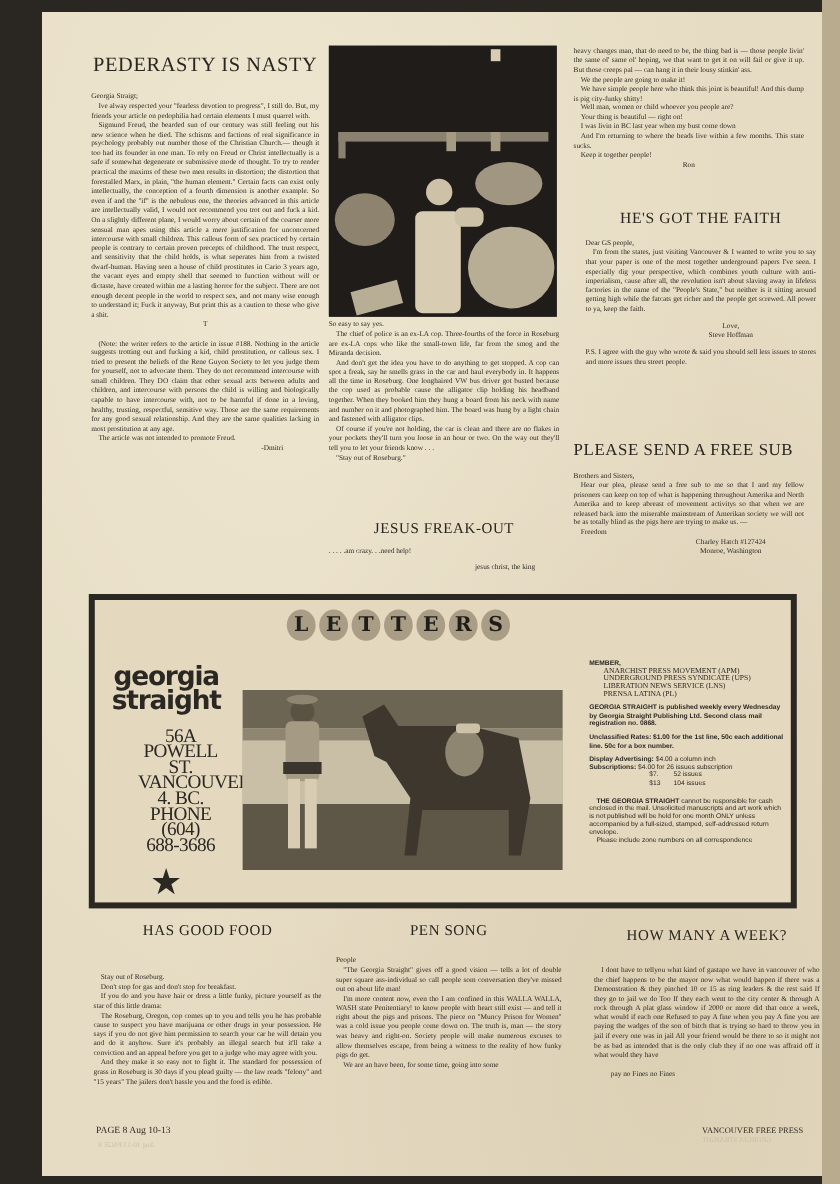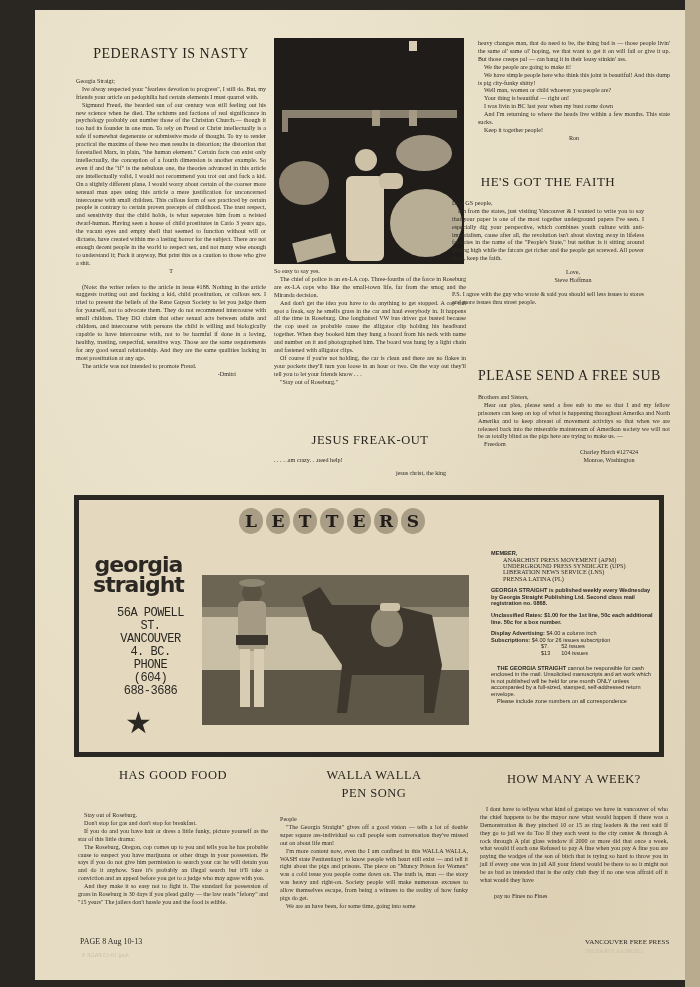--- a/index.html
+++ b/index.html
@@ -12,36 +12,36 @@
   .col p.ni{text-indent:0;}
   .col p.sig{text-align:right;text-indent:0;padding-right:40px;}
   .col p.sigc{text-align:center;text-indent:0;}
   h1.hd{font-family:"Liberation Serif",serif;font-weight:normal;color:#2a261f;margin:0;text-align:center;letter-spacing:.5px;}
   .photo{position:absolute;background:#1f1c19;overflow:hidden;}
   .letters-box{position:absolute;left:74px;top:495px;width:590px;height:262px;border:5px solid #2b2824;box-sizing:border-box;background:#e4d9be;}
   .lt-row{position:absolute;left:160px;top:8px;display:flex;gap:3px;}
   .lt{width:24px;height:26px;border-radius:50%;background:#a99d85;display:flex;align-items:center;justify-content:center;font-family:"DejaVu Serif",serif;font-weight:bold;font-size:17px;color:#1f1c19;}
   .gs-logo{position:absolute;left:12px;top:55px;width:95px;text-align:center;font-family:"DejaVu Sans",sans-serif;color:#2b2824;}
   .gs-logo .n{font-size:22px;line-height:20px;font-weight:bold;letter-spacing:-1px;}
-  .gs-logo .a{font-family:Liberation Mono, monospace;font-size:12px;line-height:13px;margin-top:12px;letter-spacing:-.5px;margin-left:24px;}
+  .gs-logo .a{font-family:Liberation Serif, serif;font-size:16px;line-height:13px;margin-top:12px;letter-spacing:-.5px;margin-left:24px;}
   .star{font-size:30px;line-height:30px;margin-top:10px;}
   .info{position:absolute;left:412px;top:50px;width:165px;font-family:"Liberation Sans",sans-serif;color:#2b2824;font-size:5.6px;line-height:6.6px;}
   .info .b{font-weight:bold;}
   .info .g{margin-bottom:5px;}
   .info .ind{padding-left:12px;font-family:"Liberation Serif",serif;font-size:6.3px;line-height:6.4px;}
   .foot{position:absolute;font-size:8px;color:#2e2a24;}
 </style>
 </head>
 <body>
 
 <div class="rightedge"></div>
 <div class="page"></div>
 
 <div class="col" style="left:76px;top:42px;width:190px;">
-  <h1 class="hd" style="font-size:14px;margin:8px 0 20px;">PEDERASTY IS NASTY</h1>
+  <h1 class="hd" style="font-size:17px;margin:8px 0 20px;">PEDERASTY IS NASTY</h1>
   <p class="ni">Georgia Straigt;</p>
   <p>Ive alway respected your "fearless devotion to progress", I still do. But, my friends your article on pedophilia had certain elements I must quarrel with.</p>
   <p>Sigmund Freud, the bearded sun of our century was still feeling out his new science when he died. The schisms and factions of real significance in psychology probably out number those of the Christian Church.— though it too had its founder in one man. To rely on Freud or Christ intellectually is a safe if somewhat degenerate or submissive mode of thought. To try to render practical the maxims of these two men results in distortion; the distortion that forestalled Marx, in plain, "the human element." Certain facts can exist only intellectually, the conception of a fourth dimension is another example. So even if and the "if" is the nebulous one, the theories advanced in this article are intellectually valid, I would not recommend you trot out and fuck a kid. On a slightly different plane, I would worry about certain of the coarser more sensual man apes using this article a mere justification for unconcerned intercourse with small children. This callous form of sex practiced by certain people is contrary to certain proven precepts of childhood. The trust respect, and sensitivity that the child holds, is what seperates him from a twisted dwarf-human. Having seen a house of child prostitutes in Cario 3 years ago, the vacant eyes and empty shell that seemed to function without will or dictaste, have created within me a lasting horror for the subject. There are not enough decent people in the world to respect sex, and not many wise enough to understand it; Fuck it anyway, But print this as a caution to those who give a shit.</p>
   <p class="sigc">T</p>
   <div style="height:8px"></div>
   <p>(Note: the writer refers to the article in issue #188. Nothing in the article suggests trotting out and fucking a kid, child prostitution, or callous sex. I tried to present the beliefs of the Rene Guyon Society to let you judge them for yourself, not to advocate them. They do not recommend intercourse with small children. They DO claim that other sexual acts between adults and children, and intercourse with persons the child is willing and biologically capable to have intercourse with, not to be harmful if done in a loving, healthy, trusting, respectful, sensitive way. Those are the same requirements for any good sexual relationship. And they are the same qualities lacking in most prostitution at any age.</p>
   <p>The article was not intended to promote Freud.</p>
   <p class="sig" style="padding-right:30px">-Dmitri</p>
 </div>
 
@@ -82,21 +82,21 @@
   <p>We the people are going to make it!</p>
   <p>We have simple people here who think this joint is beautiful! And this dump is pig city-funky shitty!</p>
   <p>Well man, women or child whoever you people are?</p>
   <p>Your thing is beautiful — right on!</p>
   <p>I was livin in BC last year when my bust come down</p>
   <p>And I'm returning to where the heads live within a few months. This state sucks.</p>
   <p>Keep it together people!</p>
   <p class="sigc">Ron</p>
 </div>
 
-<div class="col" style="left:452px;top:178px;width:192px;">
+<div class="col" style="left:488px;top:178px;width:192px;">
   <h1 class="hd" style="font-size:13px;margin-bottom:14px;">HE'S GOT THE FAITH</h1>
   <p class="ni">Dear GS people,</p>
   <p>I'm from the states, just visiting Vancouver &amp; I wanted to write you to say that your paper is one of the most together underground papers I've seen. I especially dig your perspective, which combines youth culture with anti-imperialism, cause after all, the revolution isn't about slaving away in lifeless factories in the name of the "People's State," but neither is it sitting around getting high while the fatcats get richer and the people get screwed. All power to ya, keep the faith.</p>
   <div style="height:6px"></div>
   <p class="sigc" style="padding-left:50px">Love,</p>
   <p class="sigc" style="padding-left:50px">Steve Hoffman</p>
   <div style="height:6px"></div>
   <p class="ni">P.S. I agree with the guy who wrote &amp; said you should sell less issues to stores and more issues thru street people.</p>
 </div>
 
@@ -168,29 +168,28 @@
 <div class="col" style="left:78px;top:766px;width:190px;">
   <h1 class="hd" style="font-size:12.5px;line-height:18px;margin-bottom:28px;">HAS GOOD FOOD</h1>
   <p>Stay out of Roseburg.</p>
   <p>Don't stop for gas and don't stop for breakfast.</p>
   <p>If you do and you have hair or dress a little funky, picture yourself as the star of this little drama:</p>
   <p>The Roseburg, Oregon, cop comes up to you and tells you he has probable cause to suspect you have marijuana or other drugs in your possession. He says if you do not give him permission to search your car he will detain you and do it anyhow. Sure it's probably an illegal search but it'll take a conviction and an appeal before you get to a judge who may agree with you.</p>
   <p>And they make it so easy not to fight it. The standard for possession of grass in Roseburg is 30 days if you plead guilty — the law reads "felony" and "15 years" The jailers don't hassle you and the food is edible.</p>
 </div>
 
 <div class="col" style="left:280px;top:766px;width:188px;">
-  <h1 class="hd" style="font-size:12.5px;line-height:18px;">WALLA WALLA</h1>
   <h1 class="hd" style="font-size:12.5px;line-height:18px;margin-bottom:14px;">PEN SONG</h1>
   <p class="ni">People</p>
   <p>"The Georgia Straight" gives off a good vision — tells a lot of double super square ass-individual so call people som conversation they've missed out on about life man!</p>
   <p>I'm more content now, even tho I am confined in this WALLA WALLA, WASH state Penitentiary! to know people with heart still exist — and tell it right about the pigs and prisons. The piece on "Muncy Prison for Women" was a cold issue you people come down on. The truth is, man — the story was heavy and right-on. Society people will make numerous excuses to allow themselves escape, from being a witness to the reality of how funky pigs do get.</p>
   <p>We are an have been, for some time, going into some</p>
 </div>
 
-<div class="col" style="left:480px;top:776px;width:188px;">
+<div class="col" style="left:495px;top:776px;width:188px;">
   <h1 class="hd" style="font-size:12.5px;margin-bottom:22px;">HOW MANY A WEEK?</h1>
   <p>I dont have to tellyou what kind of gastapo we have in vancouver of who the chief happens to be the mayor now what would happen if there was a Demonstration &amp; they pinched 10 or 15 as ring leaders &amp; the rest said If they go to jail we do Too If they each went to the city center &amp; through A rock through A plat glass window if 2000 or more did that once a week, what would if each one Refused to pay A fine when you pay A fine you are paying the wadges of the son of bitch that is trying so hard to throw you in jail if every one was in jail All your friend would be there to so it might not be as bad as intended that is the only club they if no one was affraid off it what would they have</p>
   <div style="height:8px"></div>
   <p style="padding-left:14px;text-indent:0">pay no Fines no Fines</p>
 </div>
 
 <div class="foot" style="left:80px;top:937px;">PAGE 8 Aug 10-13</div>
 <div class="foot" style="left:82px;top:952px;color:#c9bfa8;font-size:6px;transform:scaleX(-1);">Aug 10-13 PAGE 8</div>
 <div class="foot" style="left:565px;top:938px;font-size:7px;margin-left:20px;">VANCOUVER FREE PRESS</div>
 <div class="foot" style="left:585px;top:948px;color:#c9bfa8;font-size:6px;transform:scaleX(-1);">GEORGIA STRAIGHT</div>

